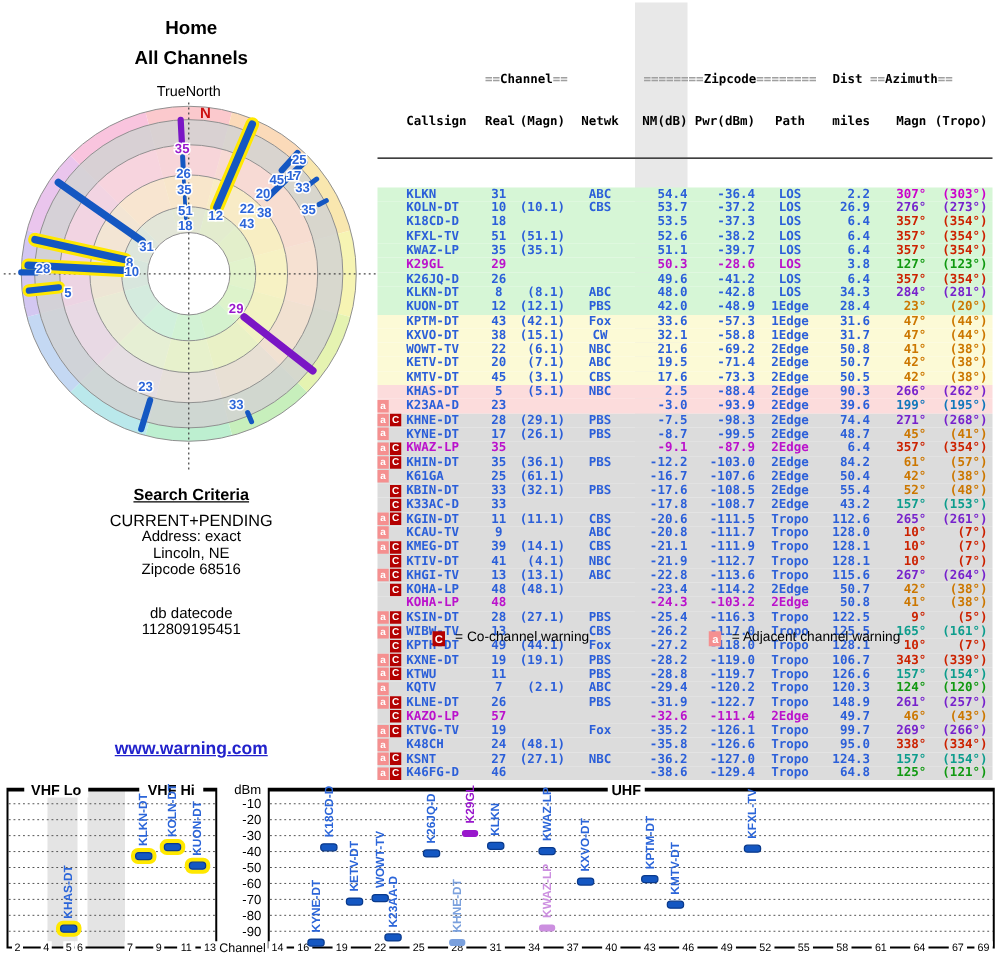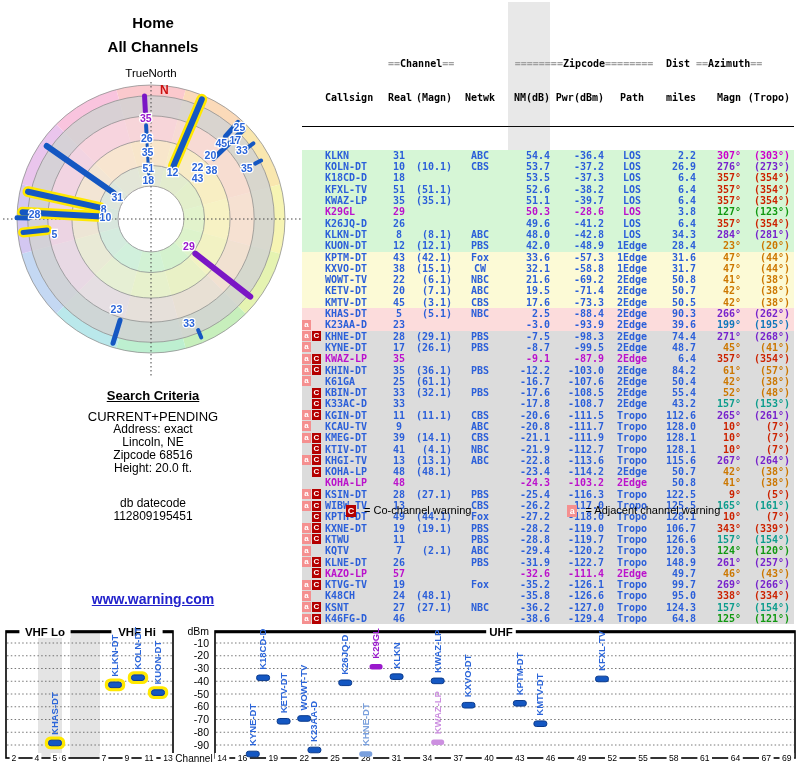--- a/index.html
+++ b/index.html
@@ -138,21 +138,20 @@
       <text x="160" y="34" font-family="&quot;Liberation Sans&quot;,sans-serif" font-size="12" font-weight="bold" fill="#cc1111">N</text>
       <text x="151" y="17" text-anchor="middle" font-family="&quot;Liberation Sans&quot;,sans-serif" font-size="11.5" fill="#000">TrueNorth</text>
     </svg>
 
   <div id="search">
     <div class="sc-title">Search Criteria</div>
     <div class="sc-line big">CURRENT+PENDING</div>
     <div class="sc-line">Address: exact</div>
     <div class="sc-line">Lincoln, NE</div>
     <div class="sc-line">Zipcode 68516</div>
-    <div class="sc-line">Height: 20.0 ft.</div>
     <div class="sc-gap"></div>
     <div class="sc-line">db datecode</div>
     <div class="sc-line">112809195451</div>
   </div>
 
   <div id="site-link">
     <a href="#">www.warning.com</a>
   </div>
 
   <div id="tbl">

